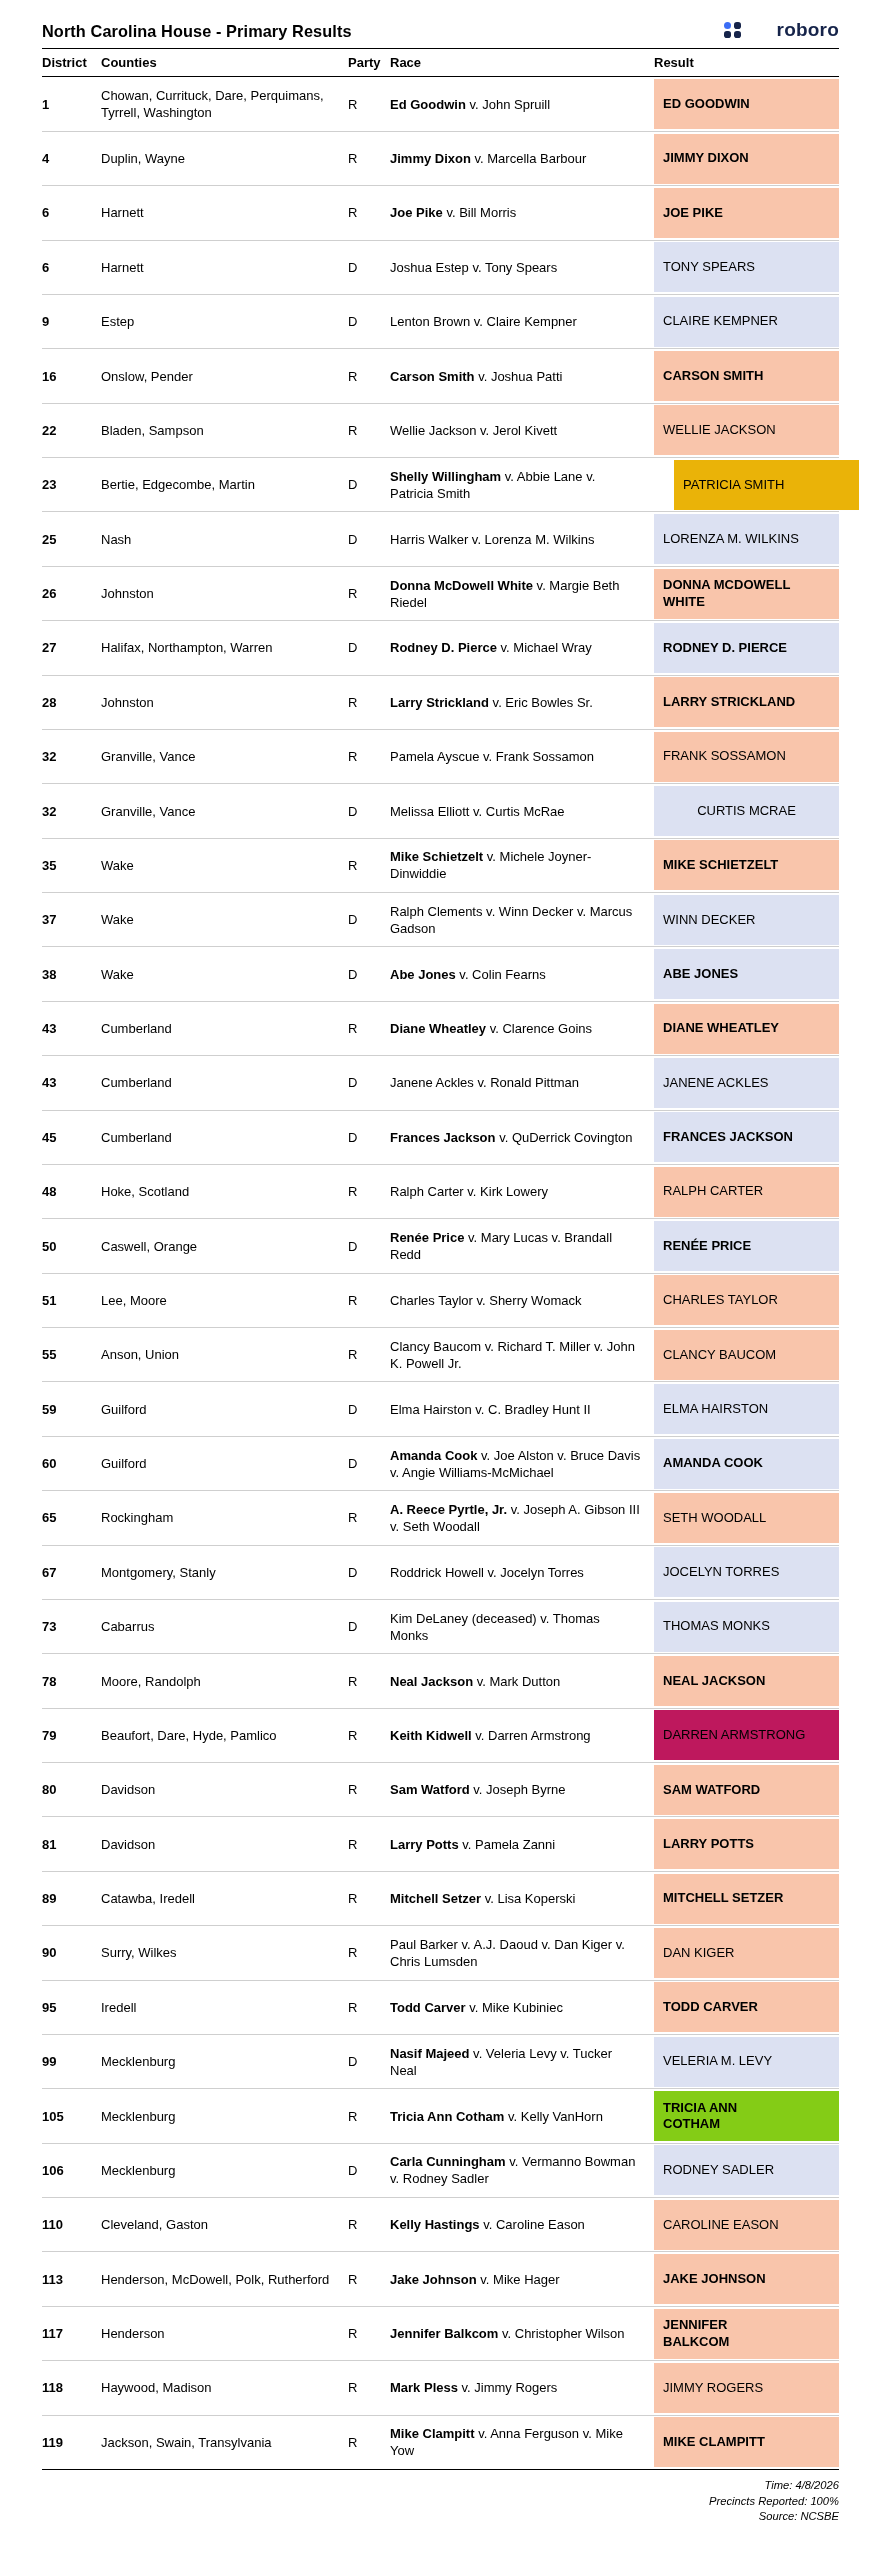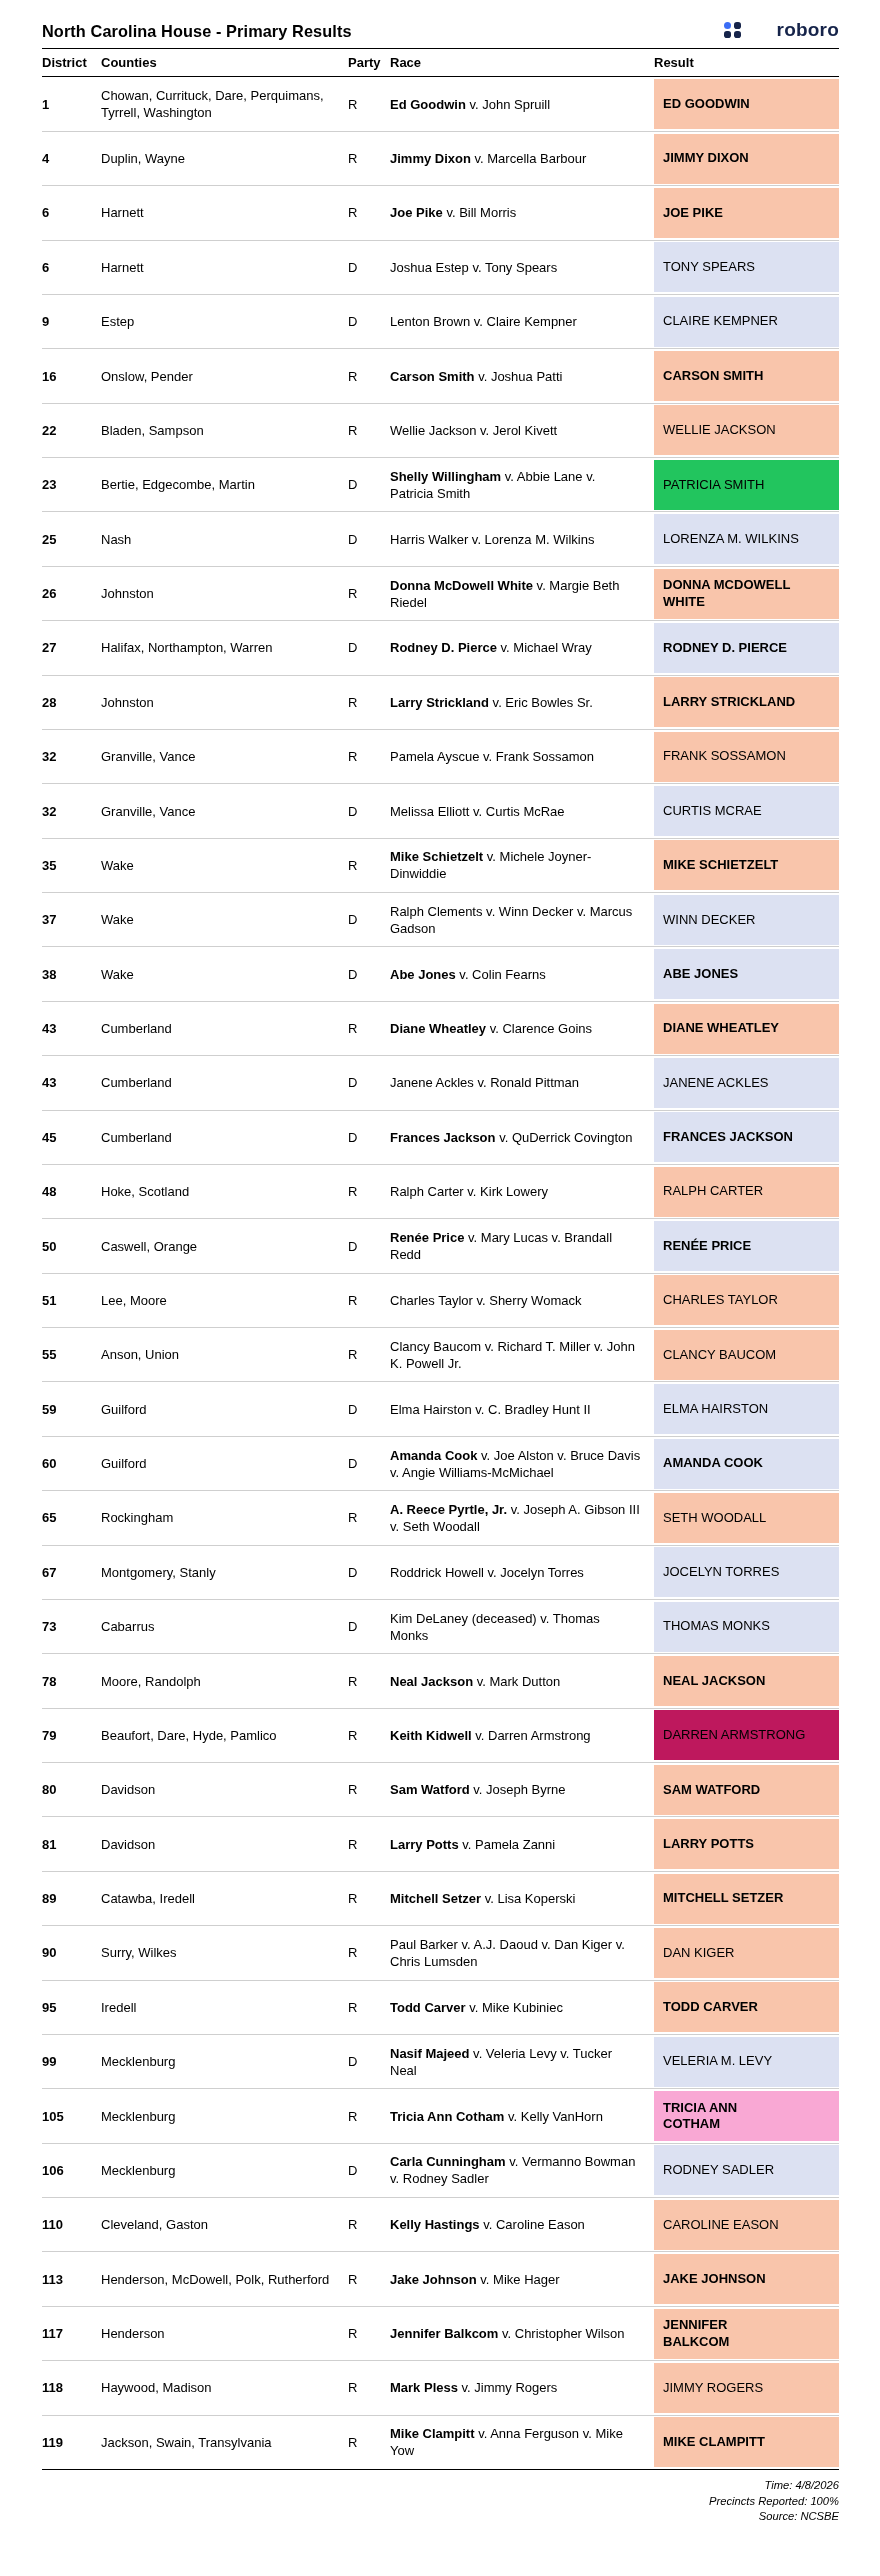--- a/index.html
+++ b/index.html
@@ -177,21 +177,21 @@
       </div>
     </td>
   </tr>
 
   <tr>
     <td class="c-district">23</td>
     <td class="c-counties">Bertie, Edgecombe, Martin</td>
     <td class="c-party">D</td>
     <td class="c-race"><span class="race-bold">Shelly Willingham</span><span class="race-rest"> v. Abbie Lane v. Patricia Smith</span></td>
     <td class="c-result">
-      <div class="result-box" style="background: #22c55e;">
+      <div class="result-box" style="background: #eab308; margin-left: 20px;">
         <span class="result-text">PATRICIA SMITH</span>
       </div>
     </td>
   </tr>
 
   <tr>
     <td class="c-district">25</td>
     <td class="c-counties">Nash</td>
     <td class="c-party">D</td>
     <td class="c-race"><span class="race-bold"></span><span class="race-rest">Harris Walker v. Lorenza M. Wilkins</span></td>
@@ -250,21 +250,21 @@
       </div>
     </td>
   </tr>
 
   <tr>
     <td class="c-district">32</td>
     <td class="c-counties">Granville, Vance</td>
     <td class="c-party">D</td>
     <td class="c-race"><span class="race-bold"></span><span class="race-rest">Melissa Elliott v. Curtis McRae</span></td>
     <td class="c-result">
-      <div class="result-box" style="background: rgb(220, 225, 242);">
+      <div class="result-box" style="background: rgb(220, 225, 242); justify-content: center;">
         <span class="result-text">CURTIS MCRAE</span>
       </div>
     </td>
   </tr>
 
   <tr>
     <td class="c-district">35</td>
     <td class="c-counties">Wake</td>
     <td class="c-party">R</td>
     <td class="c-race"><span class="race-bold">Mike Schietzelt</span><span class="race-rest"> v. Michele Joyner-Dinwiddie</span></td>
@@ -538,21 +538,21 @@
       </div>
     </td>
   </tr>
 
   <tr>
     <td class="c-district">105</td>
     <td class="c-counties">Mecklenburg</td>
     <td class="c-party">R</td>
     <td class="c-race"><span class="race-bold">Tricia Ann Cotham</span><span class="race-rest"> v. Kelly VanHorn</span></td>
     <td class="c-result">
-      <div class="result-box" style="background: #f9a8d4;">
+      <div class="result-box" style="background: #84cc16;">
         <span class="result-text bold">TRICIA ANN
 COTHAM</span>
       </div>
     </td>
   </tr>
 
   <tr>
     <td class="c-district">106</td>
     <td class="c-counties">Mecklenburg</td>
     <td class="c-party">D</td>

